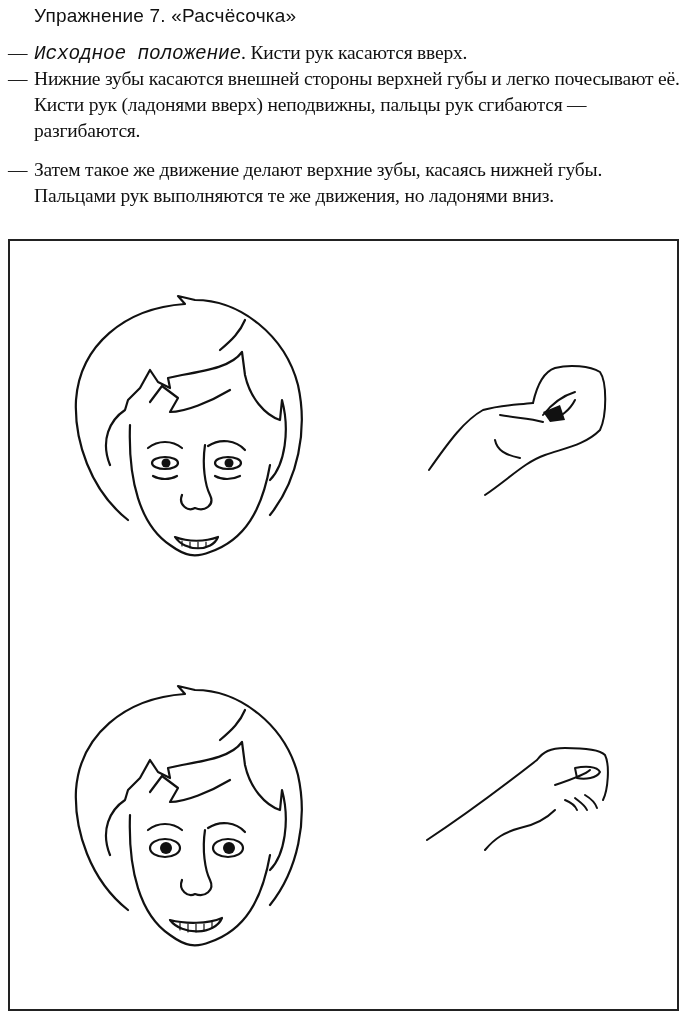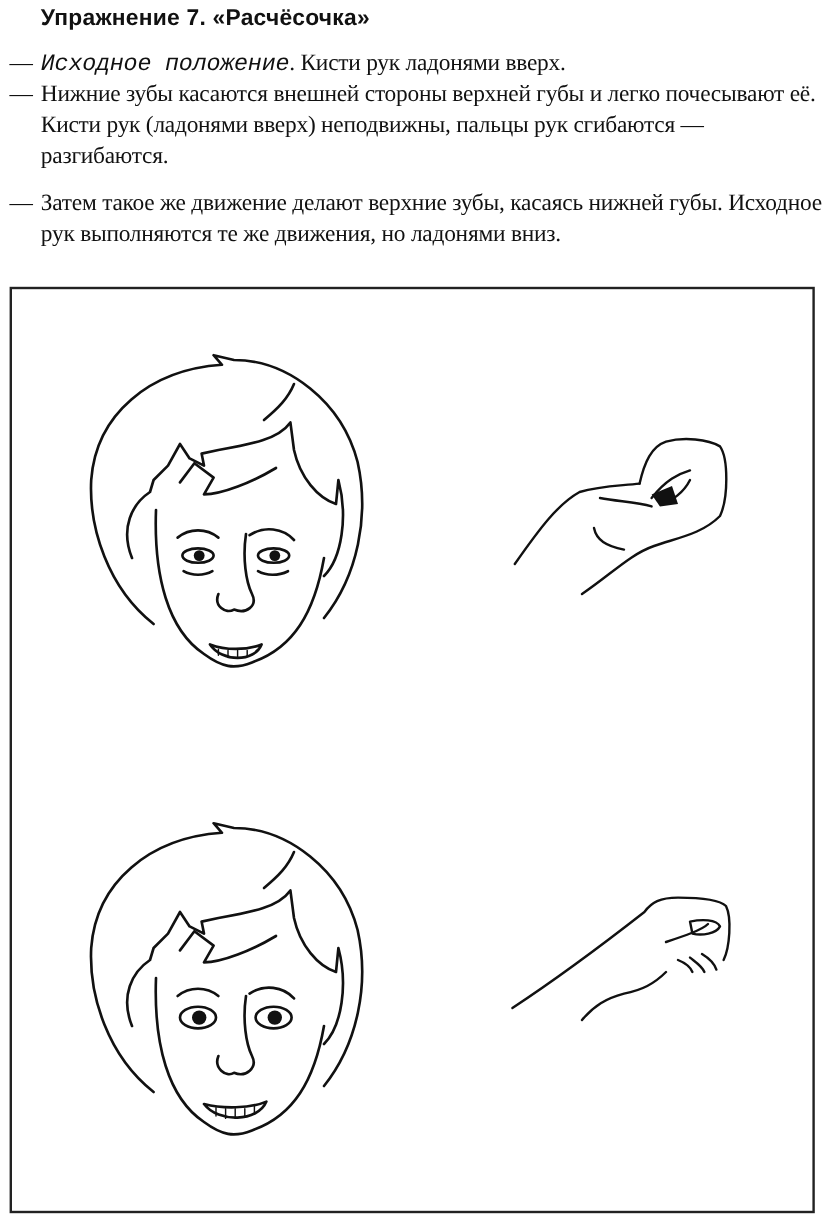--- a/index.html
+++ b/index.html
@@ -1,19 +1,19 @@
 <!DOCTYPE html>
 <html><head>
   <meta charset="utf-8">
   <style>
     html, body { margin: 0; padding: 0; background: #ffffff; }
     body { width: 691px; height: 1024px; position: relative; overflow: hidden; color: #111; }
     .title {
       position: absolute; left: 34px; top: 5px;
-      font-family: "Liberation Sans", sans-serif; font-weight: bold; font-size: 19px; letter-spacing: 0.2px;
+      font-family: "Liberation Sans", sans-serif; font-weight: normal; font-size: 19px; letter-spacing: 0.2px;
     }
     .para {
       position: absolute; left: 8px; width: 680px;
       font-family: "Liberation Serif", serif; font-size: 19.5px; line-height: 26px;
       letter-spacing: -0.2px;
     }
     .para .dash { position: absolute; left: 0; top: 0; }
     .para .body { display: block; padding-left: 26px; }
     .para em { font-style: italic; font-family: Liberation Mono, monospace; }
     .p1 { top: 40px; }
@@ -25,31 +25,31 @@
     }
     svg { position: absolute; overflow: visible; }
   </style>
 </head>
 <body>
 
 <div class="title">Упражнение 7. «Расчёсочка»</div>
 
 <div class="para p1">
   <span class="dash">—</span>
-  <span class="body"><em>Исходное положение</em><span>. Кисти рук ладонями вверх.</span></span>
+  <span class="body"><em>Исходное положение</em><span>. Кисти рук касаются вверх.</span></span>
 </div>
 
 <div class="para p2">
   <span class="dash">—</span>
   <span class="body">Нижние зубы касаются внешней стороны верхней губы и легко почесывают её. Кисти рук (ладонями вверх) неподвижны, пальцы рук сгибаются — разгибаются.</span>
 </div>
 
 <div class="para p3">
   <span class="dash">—</span>
-  <span class="body">Затем такое же движение делают верхние зубы, касаясь нижней губы. Исходное рук выполняются те же движения, но ладонями вниз.</span>
+  <span class="body">Затем такое же движение делают верхние зубы, касаясь нижней губы. Пальцами рук выполняются те же движения, но ладонями вниз.</span>
 </div>
 
 <div class="frame"></div>
 
 <svg style="left:70px;top:290px" width="240" height="270" viewBox="0 0 240 270">
   <g fill="none" stroke="#111" stroke-width="2.2" stroke-linejoin="round" stroke-linecap="round">
     <path d="M58,230 C20,200 4,150 6,110 C10,55 55,18 115,14 L108,6 L125,10 C170,10 215,45 228,95 C238,140 228,190 200,225" fill="#fff"></path>
     <path d="M40,175 C30,150 40,130 55,120 L58,110 L70,98 L80,80 L88,92 L100,98 L98,88 L112,85 C140,80 162,76 172,62 L175,85 C180,108 195,125 210,130 L212,110 C220,140 215,175 200,190"></path>
     <path d="M60,135 C58,190 70,235 100,255 C115,266 125,268 140,262 C175,250 192,220 200,175" fill="#fff"></path>
     <path d="M80,112 L92,96 L108,108 L100,122 C115,122 140,112 160,100"></path>

